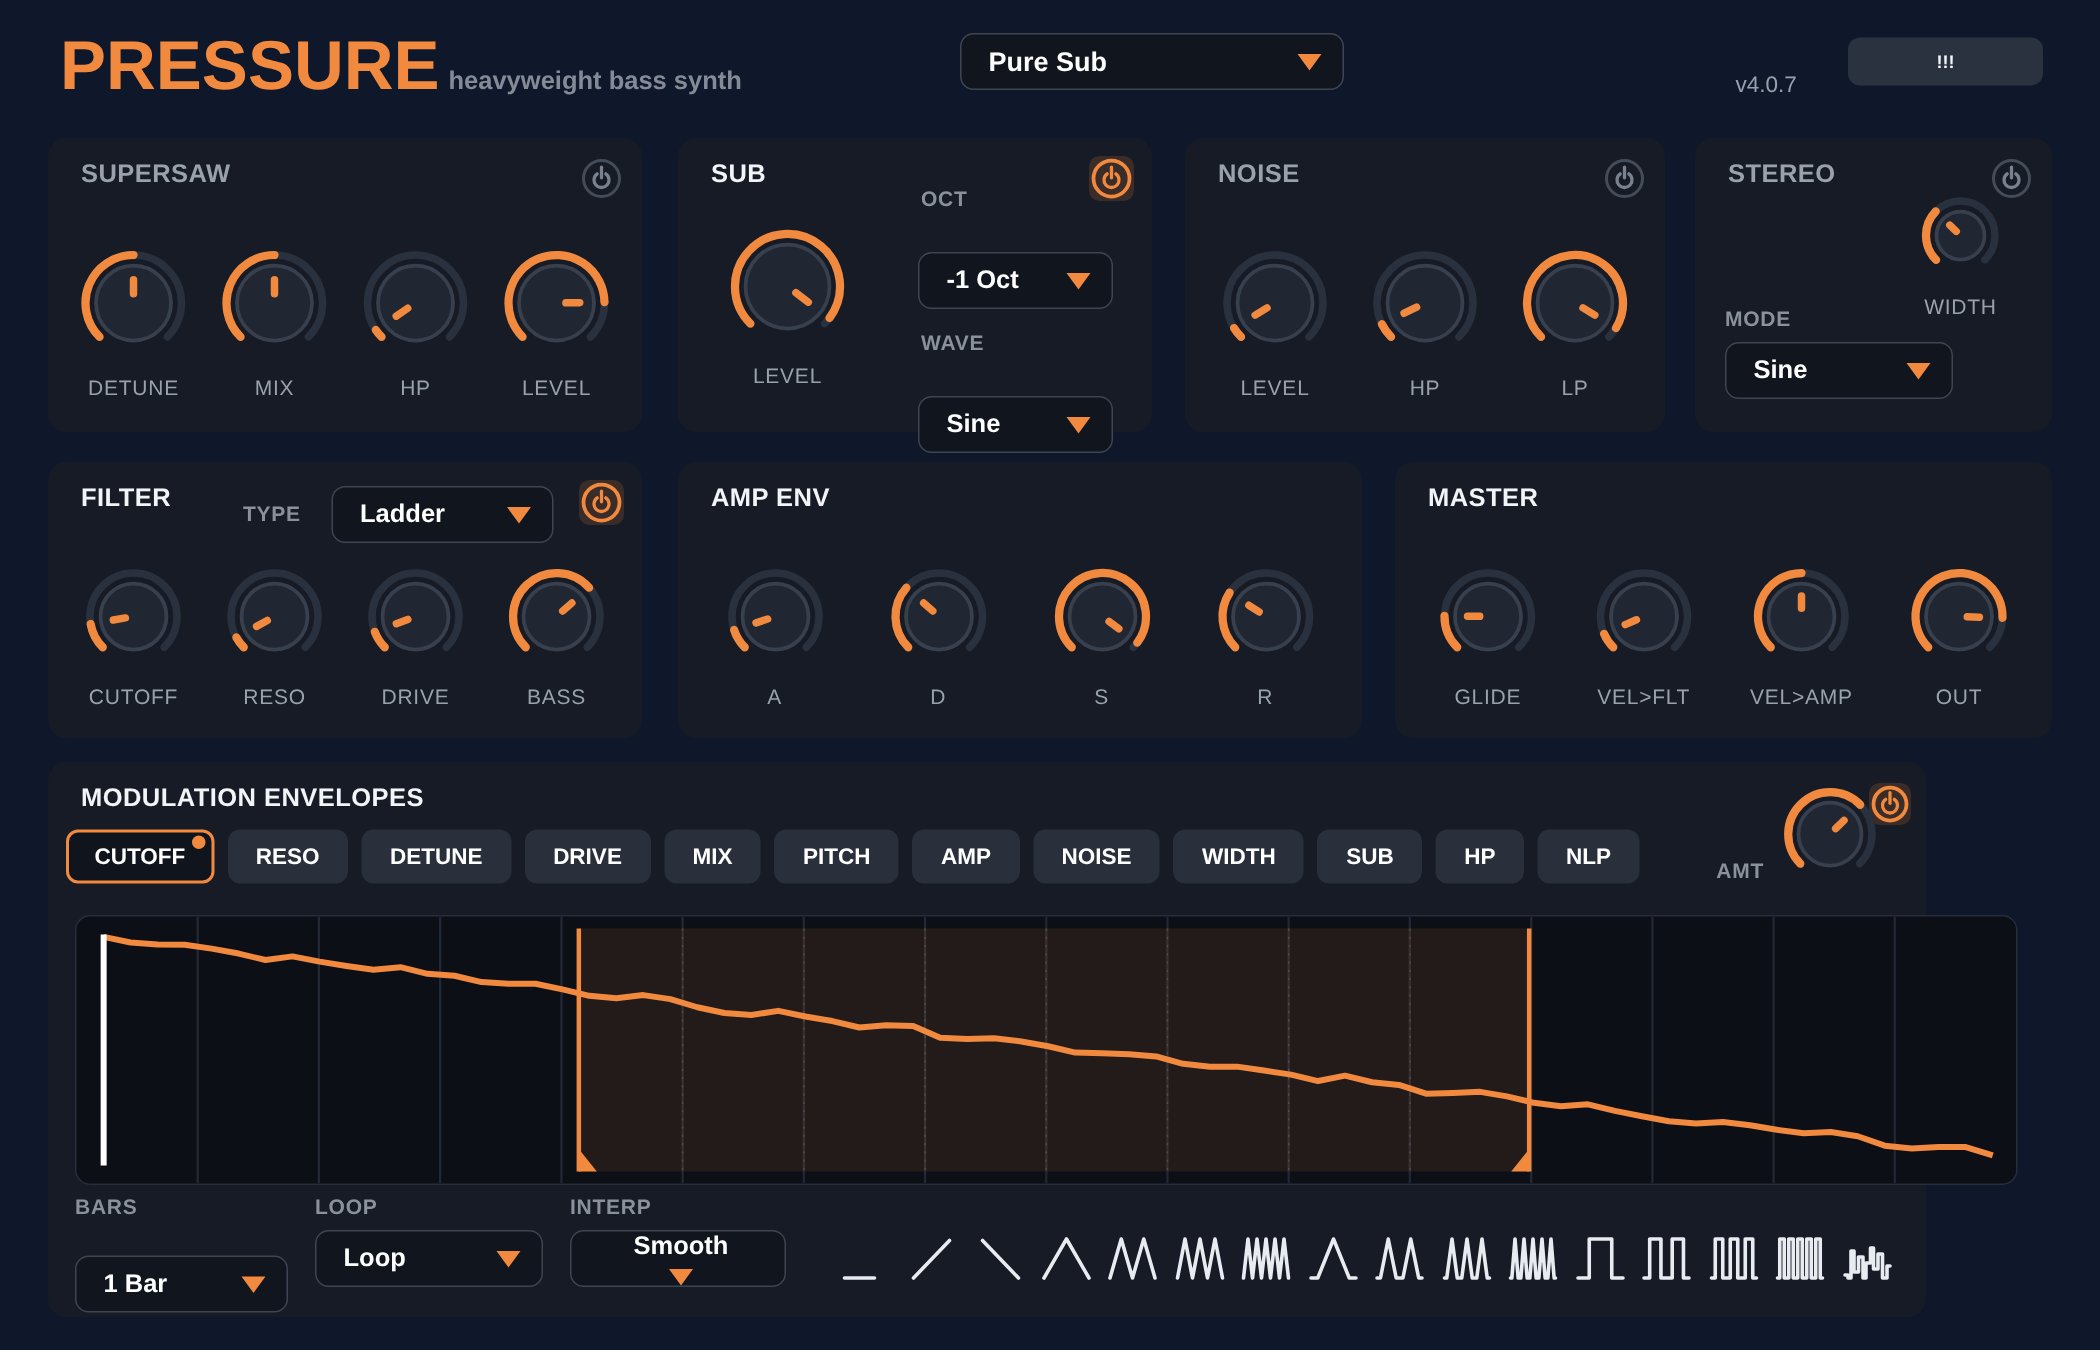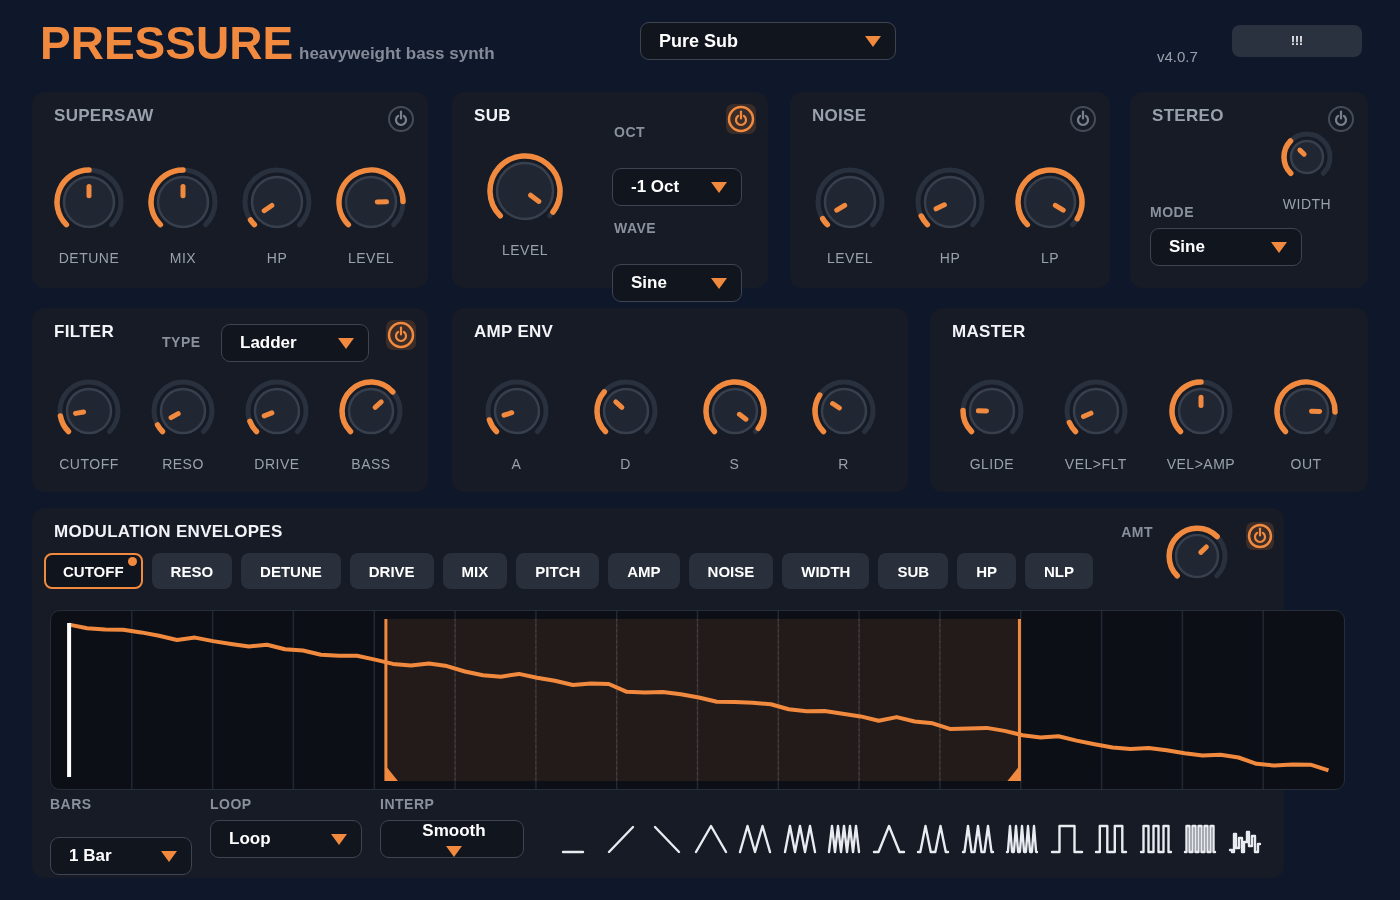--- a/index.html
+++ b/index.html
@@ -58,21 +58,21 @@
 
   
   .type-label{position:absolute;left:130px;top:26px;}
   .filter-type-dd{position:absolute;left:189px;top:16px;width:148px;}
 
   
   .tabs{position:absolute;left:12px;top:45px;display:flex;gap:9px;}
   .tab{height:36px;padding:0 19px;background:#29303B;border:none;border-radius:8px;color:#FFFFFF;font-weight:bold;font-size:15px;font-family:inherit;display:flex;align-items:center;cursor:pointer;box-sizing:border-box;}
   .tab.active{background:#10141C;border:2.5px solid #F18A3E;padding:0 17px;position:relative;}
   .tab.active::after{content:"";position:absolute;top:2px;right:4px;width:9px;height:9px;border-radius:50%;background:#F18A3E;}
-  .amt{position:absolute;right:55px;top:16px;display:flex;align-items:flex-start;gap:12px;}
+  .amt{position:absolute;right:32px;top:16px;display:flex;align-items:flex-end;gap:12px;}
   .mod-power{top:14px;right:10px;width:28px;height:28px;}
   .env-display{position:absolute;left:18px;top:102px;width:1293px;height:178px;background:#0C0F16;border:1.5px solid #272D39;border-radius:10px;overflow:hidden;cursor:crosshair;}
   .b-label{position:absolute;top:288px;}
   .lb-bars{left:18px;} .lb-loop{left:178px;} .lb-interp{left:348px;}
   .dd-bars{position:absolute;left:18px;top:329px;width:142px;}
   .dd-loop{position:absolute;left:178px;top:312px;width:152px;}
   .dd-interp{position:absolute;left:348px;top:312px;width:144px;flex-direction:column;}
   .shapes{position:absolute;left:528px;right:22px;top:302px;height:58px;display:flex;align-items:center;justify-content:space-between;}
   .shape{cursor:pointer;display:flex;align-items:center;}
 </style>

